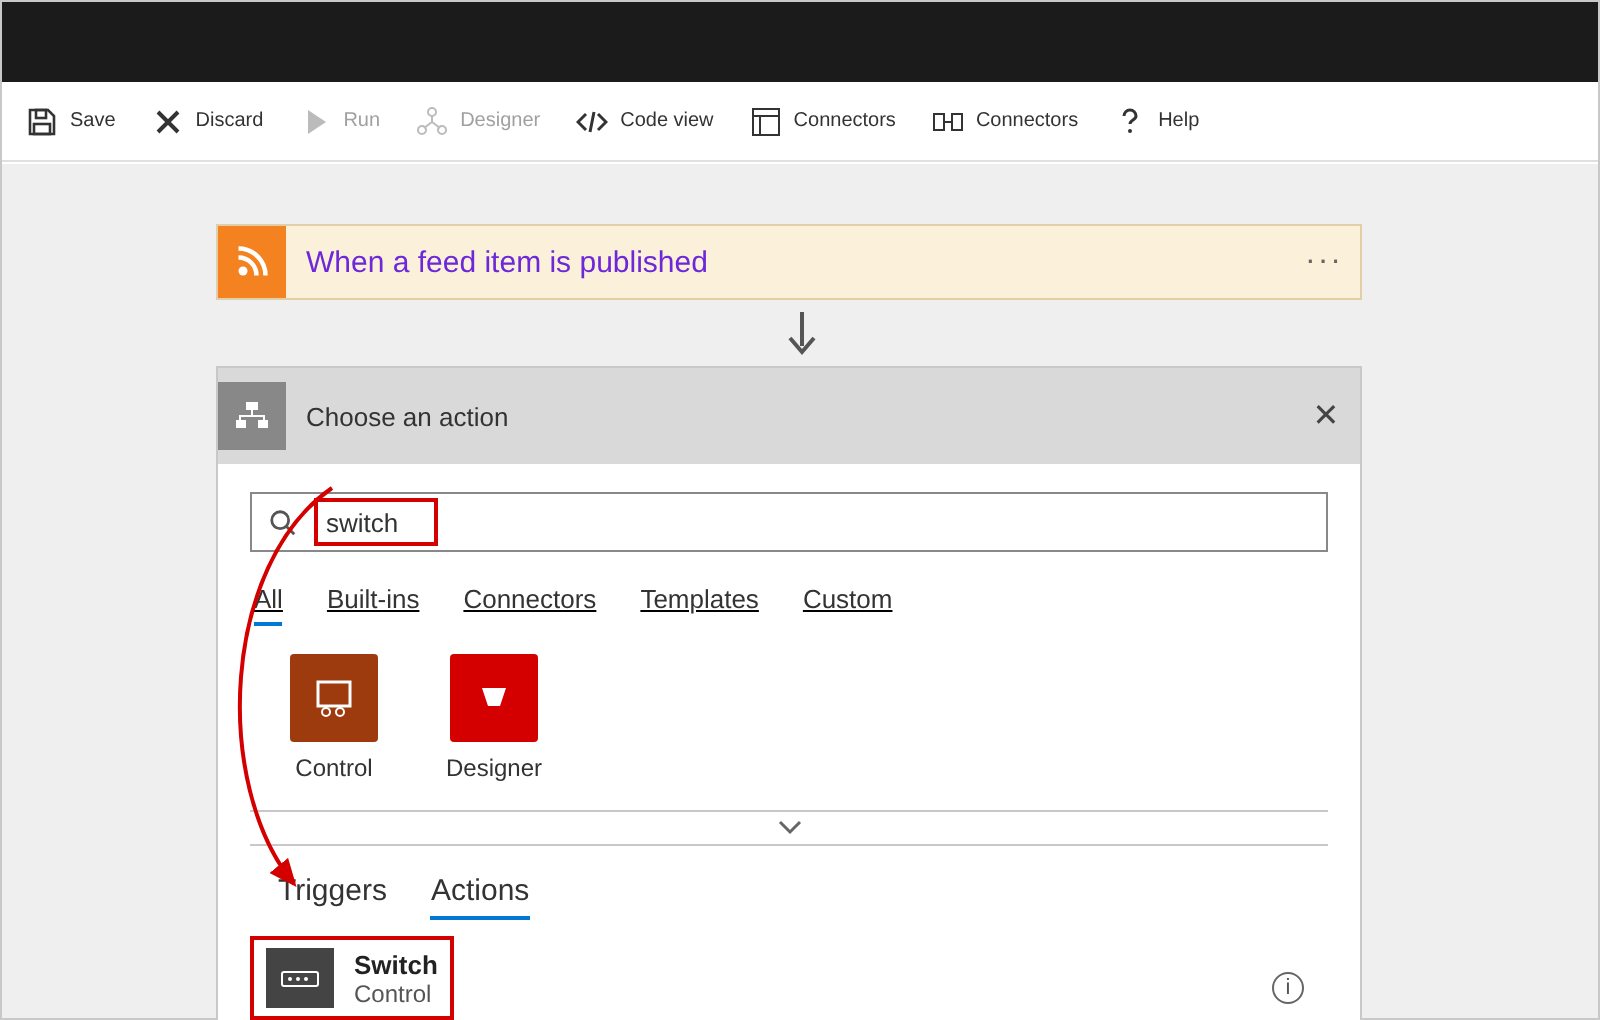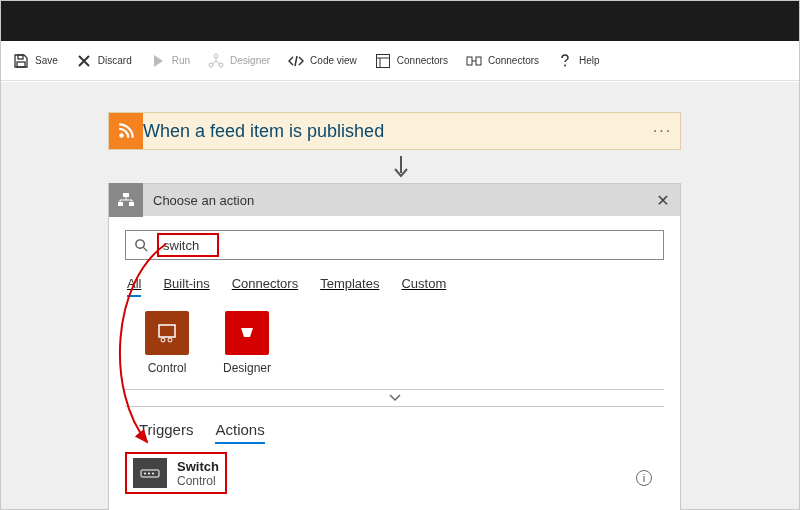--- a/index.html
+++ b/index.html
@@ -7,25 +7,25 @@
 .frame { width: 800px; height: 510px; border: 1px solid #c8c8c8; position: relative; }
 .topbar { height: 40px; background: #1b1b1b; }
 .toolbar { height: 40px; background: #fff; border-bottom: 1px solid #e0e0e0; display: flex; align-items: center; padding: 0 12px; gap: 18px; }
 .tb-item { display: flex; align-items: center; gap: 6px; font-size: 10px; color: #333; cursor: pointer; }
 .tb-item.disabled { color: #a0a0a0; }
 .tb-item svg { width: 16px; height: 16px; display: block; }
 .canvas { position: absolute; top: 81px; left: 0; right: 0; bottom: 0; background: #efefef; }
 .trigger-card { position: absolute; left: 107px; top: 30px; width: 573px; height: 38px; background: #fbf0d9; border: 1px solid #e0cfa8; display: flex; align-items: center; }
 .trigger-icon { width: 34px; height: 36px; background: #f58220; display: flex; align-items: center; justify-content: center; }
 .trigger-icon svg { width: 18px; height: 18px; }
-.trigger-title { flex: 1; font-size: 18px; color: #0c4a6e; }
+.trigger-title { flex: 1; padding-left: 10px; font-size: 15px; color: #6d28d9; }
 .trigger-menu { width: 36px; text-align: center; color: #666; font-size: 16px; letter-spacing: 1px; cursor: pointer; }
 .arrow-down { position: absolute; left: 391px; top: 73px; color: #555; }
 .panel { position: absolute; left: 107px; top: 101px; width: 573px; background: #fff; border: 1px solid #c8c8c8; }
-.panel-header { height: 32px; background: #d9d9d9; display: flex; align-items: center; }
+.panel-header { height: 48px; background: #d9d9d9; display: flex; align-items: center; }
 .panel-header-icon { width: 34px; height: 34px; background: #888; display: flex; align-items: center; justify-content: center; }
 .panel-header-icon svg { width: 18px; height: 16px; }
 .panel-header-title { flex: 1; padding-left: 10px; font-size: 13px; color: #333; }
 .panel-close { width: 34px; text-align: center; font-size: 16px; color: #444; cursor: pointer; }
 .search-row { padding: 14px 16px 10px; }
 .search-box { height: 30px; border: 1px solid #888; display: flex; align-items: center; }
 .search-box svg { width: 15px; height: 15px; margin: 0 8px; }
 .search-input-wrap { border: 2px solid #d40000; padding: 0 4px; height: 24px; display: flex; align-items: center; }
 .search-input { border: none; outline: none; font-size: 13px; width: 50px; color: #333; background: transparent; }
 .tabs1 { display: flex; gap: 22px; padding: 2px 18px 0; font-size: 13px; text-decoration: underline; }

